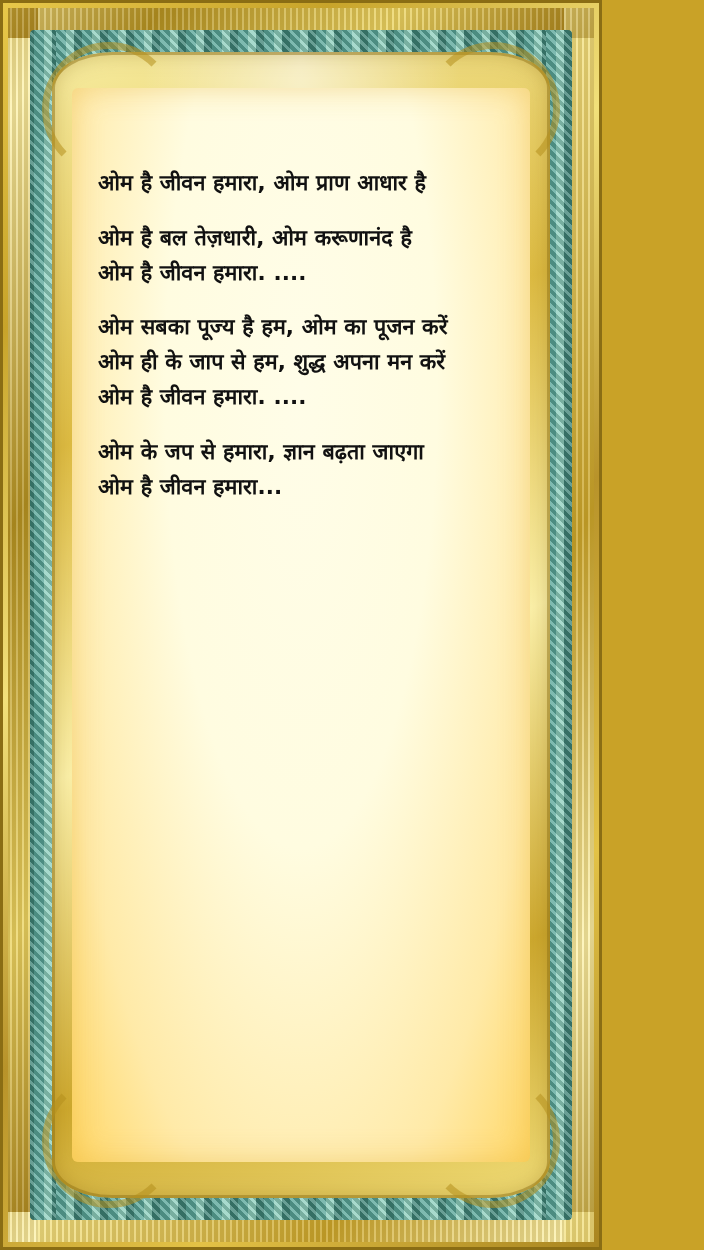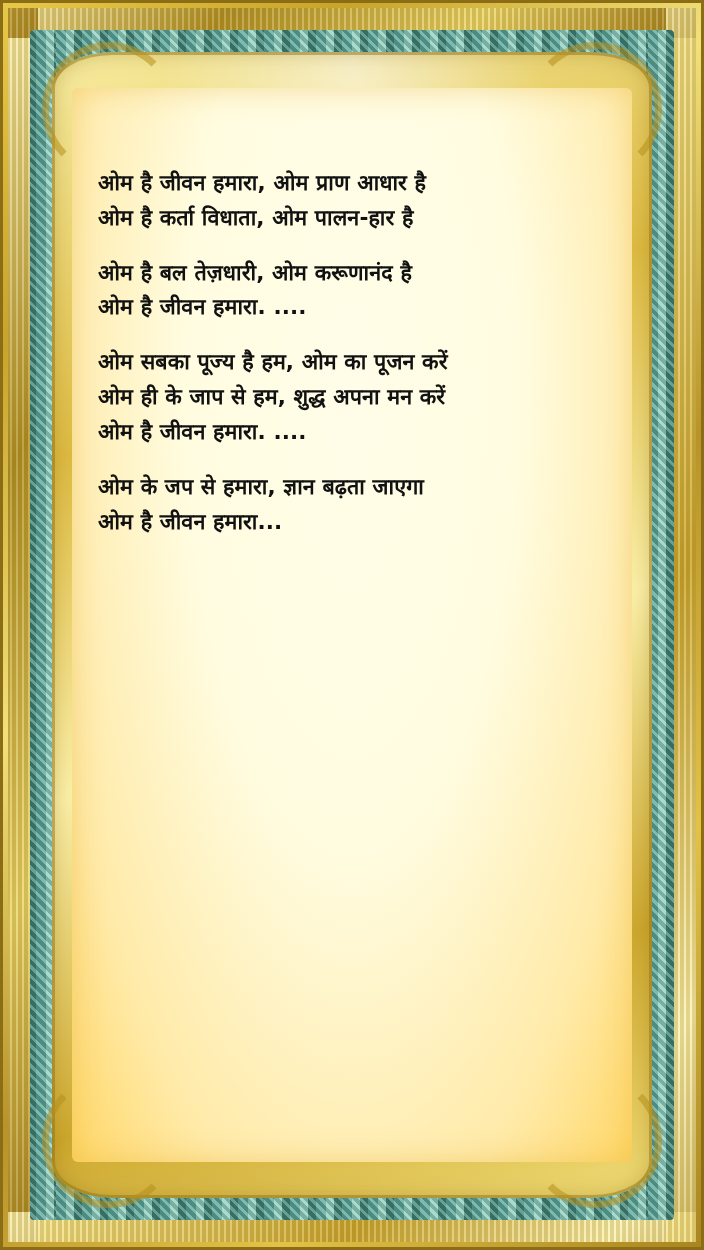--- a/index.html
+++ b/index.html
@@ -10,21 +10,21 @@
   body {
     width: 704px;
     height: 1250px;
     overflow: hidden;
     font-family: "DejaVu Sans", sans-serif;
   }
 
   
   .page {
     position: relative;
-    width: 704px;
+    width: 602px;
     height: 1250px;
     box-sizing: border-box;
     background:
       linear-gradient(135deg, #e8c84a 0%, #c8a42a 18%, #f2e07a 38%, #b8932a 58%, #e3c246 78%, #a8841f 100%);
   }
 
   
   .page::before {
     content: "";
     position: absolute;
@@ -143,21 +143,20 @@
   <div class="curl tl"></div>
   <div class="curl tr"></div>
   <div class="curl bl"></div>
   <div class="curl br"></div>
 
   <div class="paper">
     <div class="lyrics">
 
       <div class="stanza">
         <div class="line">ओम है जीवन हमारा, ओम प्राण आधार है</div>
-        <div class="line">ओम है कर्ता विधाता, ओम पालन-हार है</div>
       </div>
 
       <div class="stanza">
         <div class="line">ओम है बल तेज़धारी, ओम करूणानंद है</div>
         <div class="line">ओम है जीवन हमारा. ....</div>
       </div>
 
       <div class="stanza">
         <div class="line">ओम सबका पूज्य है हम, ओम का पूजन करें</div>
         <div class="line">ओम ही के जाप से हम, शुद्ध अपना मन करें</div>

